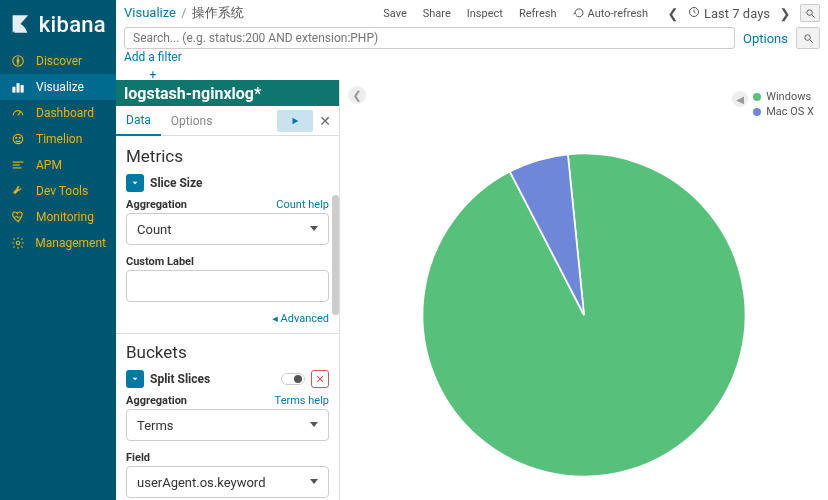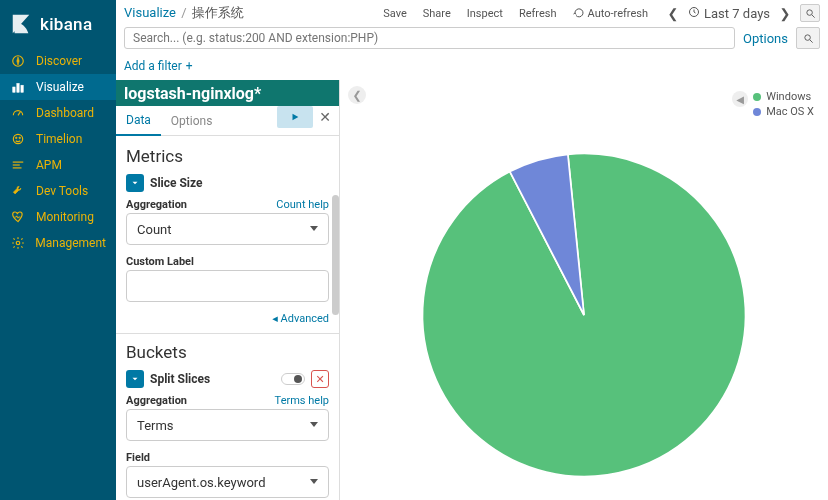--- a/index.html
+++ b/index.html
@@ -2,21 +2,21 @@
 <html><head>
 <meta charset="utf-8">
 <style>
 * { box-sizing: border-box; margin: 0; padding: 0; font-family: -apple-system, BlinkMacSystemFont, "Segoe UI", Roboto, Helvetica, Arial, sans-serif; }
 body { width: 828px; height: 500px; overflow: hidden; background: #fff; display: flex; font-size: 13px; color: #333; }
 
 
 .sidebar { width: 116px; background: #005571; color: #fff; display: flex; flex-direction: column; }
 .logo-row { display: flex; align-items: center; height: 48px; padding: 0 10px; gap: 8px; }
 .logo-icon { width: 22px; height: 22px; fill: #fff; }
-.logo-text { font-size: 17px; font-weight: 500; letter-spacing: 0.3px; }
+.logo-text { font-size: 22px; font-weight: 500; letter-spacing: 0.3px; }
 .nav-item { display: flex; align-items: center; gap: 10px; height: 26px; padding: 0 10px; color: #eab308; cursor: pointer; font-size: 12px; }
 .nav-item.active { background: #006a8f; color: #fff; }
 .nav-icon { width: 16px; height: 16px; display: flex; align-items: center; justify-content: center; }
 .nav-icon svg { width: 14px; height: 14px; fill: currentColor; stroke: currentColor; }
 
 
 .main { flex: 1; display: flex; flex-direction: column; }
 
 
 .topbar-row1 { display: flex; align-items: center; height: 24px; padding: 2px 8px 0 8px; gap: 14px; border-bottom: 0; }
@@ -33,29 +33,29 @@
 .tp-search { width: 20px; height: 18px; background: #f2f2f2; border: 1px solid #ccc; border-radius: 2px; display: flex; align-items: center; justify-content: center; cursor: pointer; }
 
 
 .search-row { display: flex; align-items: center; height: 28px; padding: 0 8px; gap: 0; }
 .search-input { flex: 1; height: 22px; border: 1px solid #ccc; border-radius: 3px; padding: 0 8px; font-size: 12px; color: #999; }
 .options-link { color: #0079a5; font-size: 13px; padding: 0 8px; cursor: pointer; }
 .search-btn { width: 24px; height: 22px; background: #f2f2f2; border: 1px solid #ccc; border-radius: 2px; display: flex; align-items: center; justify-content: center; cursor: pointer; }
 
 
 .filter-row { height: 28px; display: flex; align-items: center; padding: 0 8px; }
-.add-filter { color: #0079a5; font-size: 12px; cursor: pointer; display: flex; align-items: center; gap: 4px; }
+.add-filter { color: #0079a5; font-size: 12px; cursor: pointer; display: flex; align-items: center; gap: 4px; flex-direction: column; }
 
 
 .content { flex: 1; display: flex; position: relative; overflow: hidden; }
 
 
 .config-panel { width: 224px; border-right: 1px solid #ddd; display: flex; flex-direction: column; overflow: hidden; }
 .index-bar { background: #0f766e; color: #fff; font-size: 16px; font-weight: bold; height: 26px; display: flex; align-items: center; padding: 0 8px; }
-.tabs-row { display: flex; align-items: flex-start; border-bottom: 1px solid #ddd; height: 30px; position: relative; }
+.tabs-row { display: flex; align-items: center; border-bottom: 1px solid #ddd; height: 30px; position: relative; }
 .tab { padding: 0 10px; height: 30px; display: flex; align-items: center; font-size: 12px; color: #888; cursor: pointer; }
 .tab.active { color: #0079a5; border-bottom: 2px solid #0079a5; }
 .play-group { margin-left: auto; display: flex; align-items: center; gap: 4px; padding-right: 6px; }
 .play-btn { width: 36px; height: 22px; background: #c8e3ef; border-radius: 2px; display: flex; align-items: center; justify-content: center; cursor: pointer; }
 .close-btn { width: 16px; height: 16px; color: #666; cursor: pointer; font-size: 14px; display: flex; align-items: center; justify-content: center; }
 
 .config-scroll { flex: 1; overflow-y: auto; padding: 8px 10px; }
 .section-title { font-size: 17px; margin: 2px 0 8px 0; color: #333; }
 .agg-row { display: flex; align-items: center; gap: 6px; margin-bottom: 6px; }
 .collapse-toggle { width: 18px; height: 18px; background: #0079a5; border-radius: 3px; display: flex; align-items: center; justify-content: center; cursor: pointer; }

